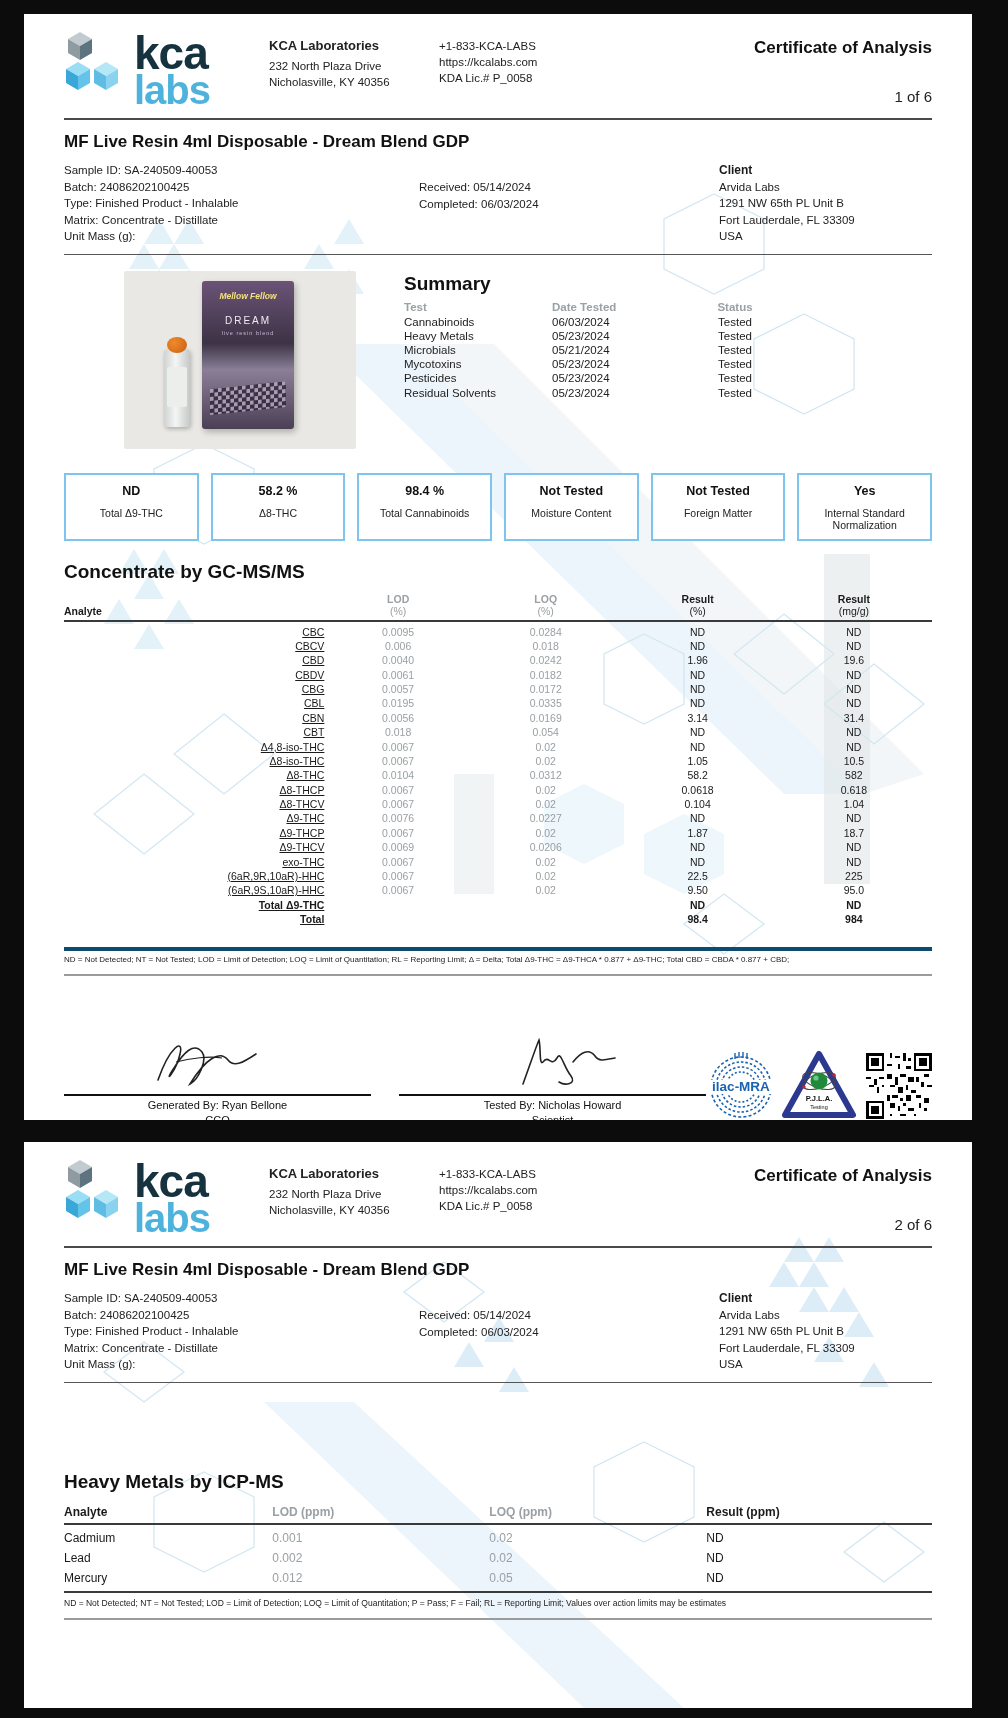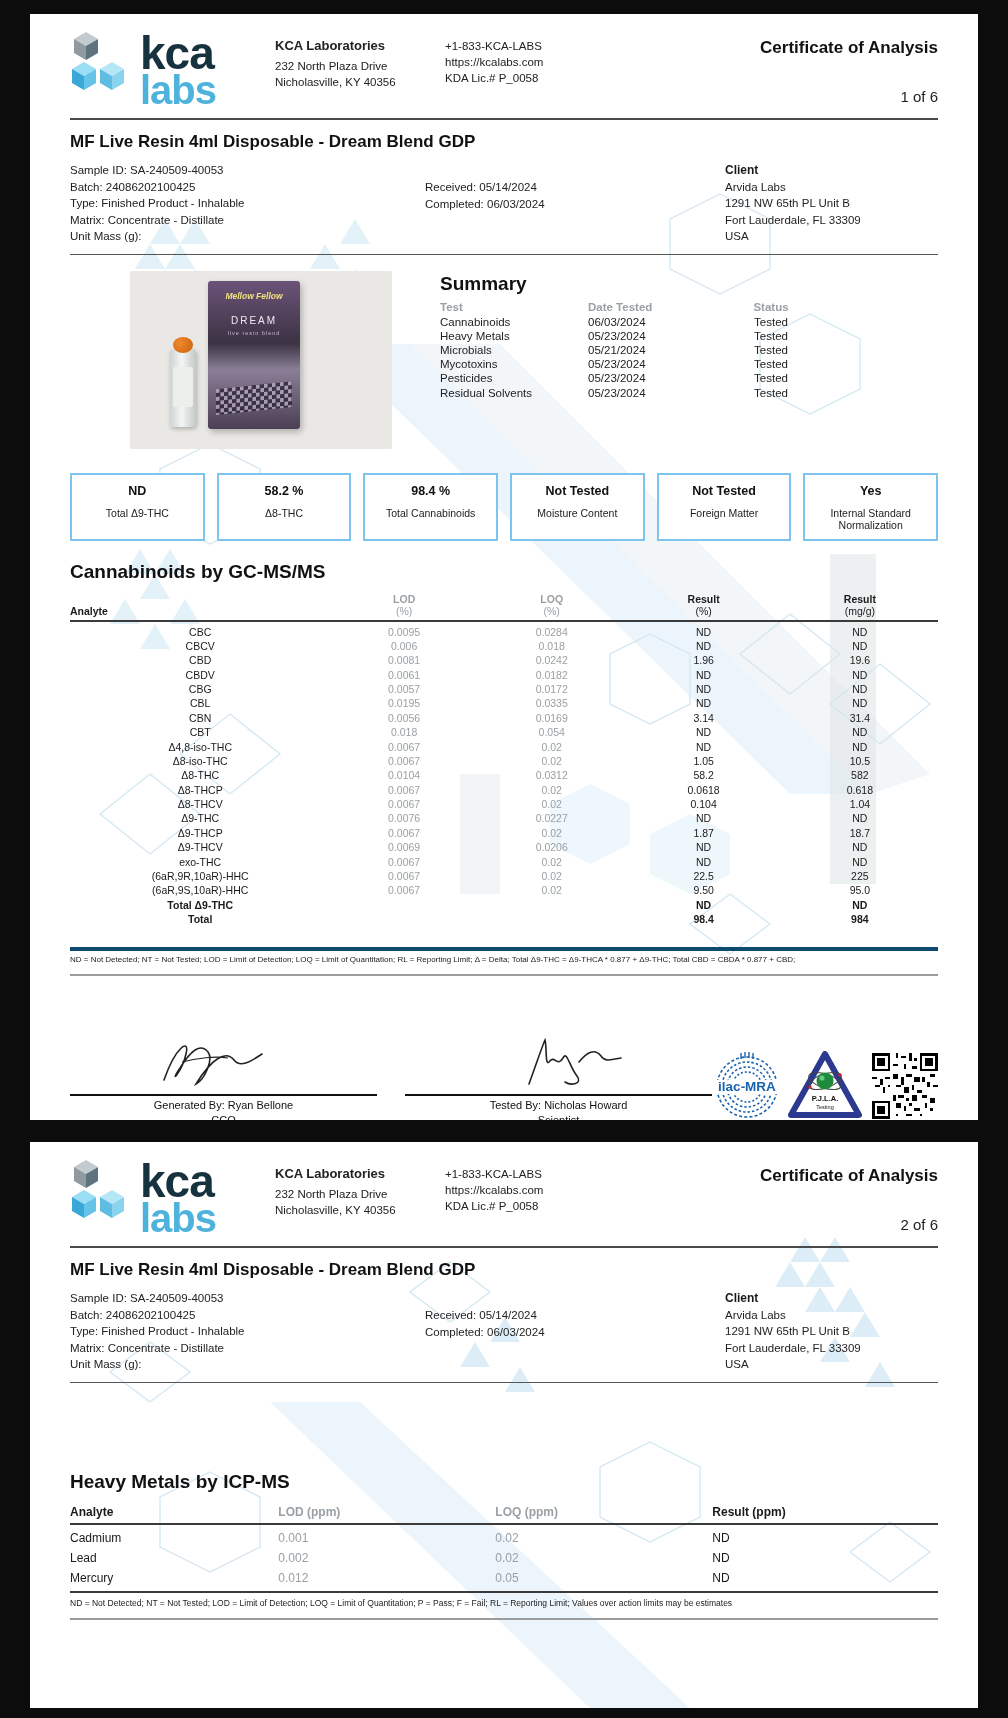--- a/index.html
+++ b/index.html
@@ -3,21 +3,21 @@
 <meta charset="utf-8">
 <style>
   * { margin:0; padding:0; box-sizing:border-box; }
   html,body { width:1008px; }
   body {
     height:1718px; overflow:hidden; background:#0c0c0c;
     font-family:"Liberation Sans", sans-serif; color:#1a1a1a;
     -webkit-font-smoothing:antialiased;
   }
   .page {
-    position:relative; width:948px; margin-left:30px; background:#ffffff;
+    position:relative; width:948px; margin-left:24px; background:#ffffff;
     overflow:hidden; padding:0 40px;
   }
   #page1 { margin-top:14px; height:1106px; }
   #page2 { margin-top:22px; height:566px; }
   .wm { position:absolute; inset:0; pointer-events:none; z-index:0; }
   .content { position:relative; z-index:1; }
 
   
   .hdr { display:flex; align-items:flex-start; padding-top:16px; }
   .logo-wrap { display:flex; align-items:flex-start; width:205px; }
@@ -38,21 +38,21 @@
   .prod-title { font-size:17px; font-weight:700; margin:12px 0 10px; color:#111; }
 
   .sample-grid { display:grid; grid-template-columns:355px 300px 1fr; }
   .sample-grid .line { font-size:11.5px; line-height:16.5px; color:#222; }
   .mid-col { padding-top:17px; }
   .client-label { font-weight:700; font-size:12px; line-height:16.5px; }
   .sample-rule { margin-top:9px; }
 
   
   .photo-summary { display:flex; margin-top:16px; height:182px; }
-  .photo { width:262px; height:178px; margin-left:60px; background:#e9e8e4; position:relative; border-radius:2px; }
+  .photo { width:232px; height:178px; margin-left:60px; background:#e9e8e4; position:relative; border-radius:2px; }
   .photo .box { position:absolute; left:78px; top:10px; width:92px; height:148px; background:linear-gradient(180deg,#6b5378 0%,#3c3344 42%,#8a7f96 60%,#4a3f55 100%); border-radius:3px; box-shadow:2px 3px 6px rgba(0,0,0,.25); }
   .photo .box .brand { color:#f3e27d; font-size:8.5px; font-weight:700; text-align:center; margin-top:10px; font-style:italic; }
   .photo .box .dream { color:#efe9f2; font-size:10px; letter-spacing:2px; text-align:center; margin-top:14px; }
   .photo .box .sub { color:#cbb7d8; font-size:5.5px; letter-spacing:1px; text-align:center; margin-top:4px; }
   .photo .box .checker { position:absolute; bottom:18px; left:8px; width:76px; height:26px; background:conic-gradient(#2c2633 0 25%,#b9a8c6 0 50%,#2c2633 0 75%,#b9a8c6 0) 0 0/8px 8px; opacity:.8; transform:skewY(-6deg); }
   .photo .vial { position:absolute; left:40px; top:78px; width:26px; height:78px; background:linear-gradient(90deg,#cfd3d2,#f4f6f5 45%,#c4c8c7); border-radius:4px; box-shadow:1px 2px 4px rgba(0,0,0,.25); }
   .photo .vial .cap { position:absolute; top:-12px; left:3px; width:20px; height:16px; background:radial-gradient(circle at 35% 35%,#f08a2c,#c85f10); border-radius:50%; }
   .photo .vial .lbl { position:absolute; top:18px; left:3px; width:20px; height:40px; background:#eceeec; border-radius:2px; }
   .summary { margin-left:48px; padding-top:2px; }
   .summary h2 { font-size:19px; font-weight:700; color:#111; margin-bottom:6px; }
@@ -72,21 +72,21 @@
   
   .sect-title { font-size:19px; font-weight:700; color:#111; margin-top:20px; }
   .cann-table { width:100%; border-collapse:collapse; margin-top:10px; }
   .cann-table thead th { font-size:10.5px; line-height:12px; padding-bottom:3px; border-bottom:2.5px solid #3a3a3a; vertical-align:bottom; }
   .cann-table th.a { text-align:left; width:30%; }
   .cann-table th.c { text-align:center; width:17%; }
   .cann-table th.r { text-align:center; width:18%; }
   .hdr-gray { color:#9aa0a4; }
   .unit { font-weight:400; display:block; }
   .cann-table td { font-size:10.5px; line-height:12.6px; padding:0.9px 0; color:#1a1a1a; }
-  .cann-table td:nth-child(1) { text-align:center; }
+  .cann-table td:nth-child(1) { text-align:right;text-decoration:underline; }
   .cann-table td:nth-child(n+2) { text-align:center; }
   .cann-table td:nth-child(2), .cann-table td:nth-child(3) { color:#9aa0a4; }
   .cann-table tbody tr:first-child td { padding-top:4px; }
   .cann-table tbody tr:last-child td { border-bottom:4px solid #0c4a6e; padding-bottom:21px; }
   .bold-row td { font-weight:700; }
   .footnote { font-size:8px; color:#222; margin-top:4px; }
   .fn-rule { margin-top:10px; }
 
   
   .sig-row { display:flex; margin-top:56px; align-items:flex-end; }
@@ -301,21 +301,21 @@
       <div class="badge">
         <div class="val">Not Tested</div>
         <div class="lab">Foreign Matter</div>
       </div>
       <div class="badge">
         <div class="val">Yes</div>
         <div class="lab">Internal Standard Normalization</div>
       </div>
     </div>
 
-    <div class="sect-title">Cannabinoids by GC-MS/MS</div>
+    <div class="sect-title">Concentrate by GC-MS/MS</div>
     <table class="cann-table">
       <thead>
         <tr>
           <th class="a">Analyte</th>
           <th class="c hdr-gray"><span>LOD</span><span class="unit">(%)</span></th>
           <th class="c hdr-gray"><span>LOQ</span><span class="unit">(%)</span></th>
           <th class="r"><b>Result</b><span class="unit">(%)</span></th>
           <th class="r"><b>Result</b><span class="unit">(mg/g)</span></th>
         </tr>
       </thead>
@@ -329,21 +329,21 @@
           </tr>
           <tr>
             <td>CBCV</td>
             <td>0.006</td>
             <td>0.018</td>
             <td>ND</td>
             <td>ND</td>
           </tr>
           <tr>
             <td>CBD</td>
-            <td>0.0081</td>
+            <td>0.0040</td>
             <td>0.0242</td>
             <td>1.96</td>
             <td>19.6</td>
           </tr>
           <tr>
             <td>CBDV</td>
             <td>0.0061</td>
             <td>0.0182</td>
             <td>ND</td>
             <td>ND</td>

